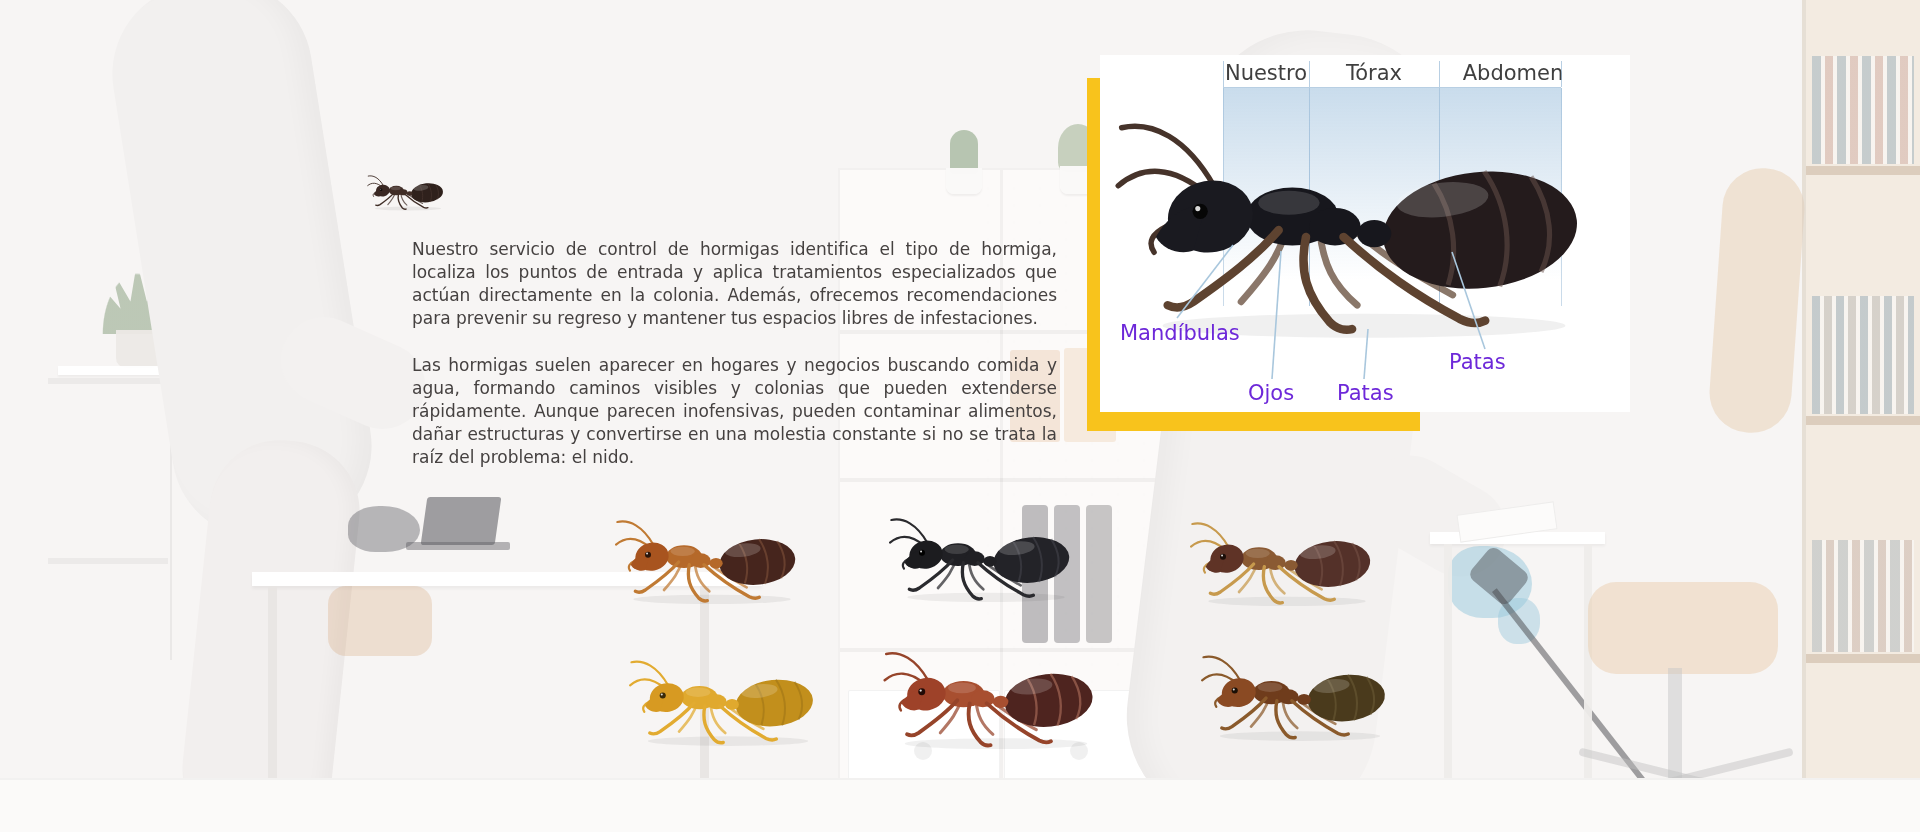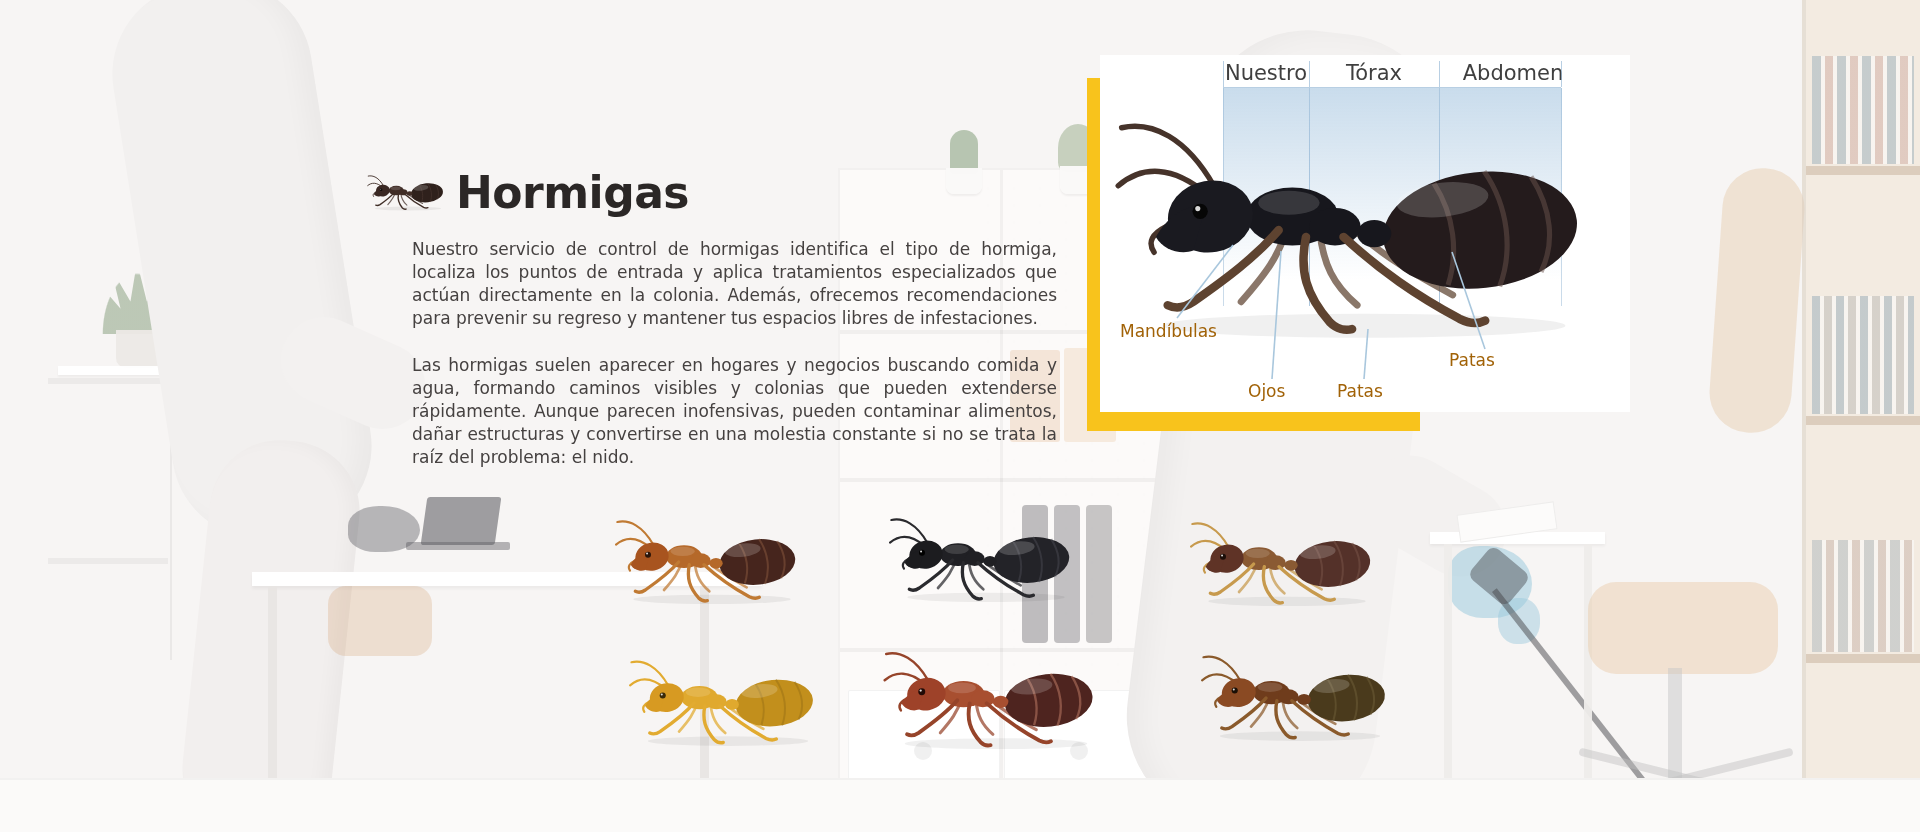--- a/index.html
+++ b/index.html
@@ -21,21 +21,21 @@
   .panel *{position:absolute;}
   .collbl{top:2px;height:28px;display:flex;align-items:flex-end;justify-content:center;
           font-size:21px;color:#3f3f3f;white-space:nowrap;}
   .tick{top:6px;width:1px;height:26px;background:rgba(137,175,208,.6);}
   .hair{left:123px;top:32px;width:338px;height:1px;background:rgba(137,175,208,.6);}
   .band{top:33px;height:218px;border-left:1px solid rgba(137,175,208,.45);
         border-right:1px solid rgba(137,175,208,.45);
         background:linear-gradient(180deg,var(--tint,#C9DCEC) 0%,rgba(255,255,255,0) 88%);}
   .big-ant{left:6px;top:42px;width:516px;height:256px;}
   .leaders{left:0;top:0;width:530px;height:357px;pointer-events:none;}
-  .plabel{font-size:17px;color:#a16207;white-space:nowrap;}
+  .plabel{font-size:21px;color:#6d28d9;white-space:nowrap;}
   
   .species{position:absolute;z-index:2;}
   .species svg{width:100%;height:100%;}
 </style>
 </head>
 <body>
 
 <div class="stage">
 
   <div class="bg">
@@ -133,21 +133,20 @@
             <path d="M28,82 C36,68 48,62 57,65 L50,90 C42,93 32,89 28,82 Z" fill="#3a2823"></path>
             <circle cx="54" cy="67" r="4.5" fill="#120d0b"></circle>
             <circle cx="52.6" cy="65.4" r="1.5" fill="#ffffff" opacity="0.85"></circle>
             <g fill="none" stroke="#3f2d26" stroke-width="5" stroke-linecap="round">
               <path d="M100,78 C86,94 70,106 50,120 C44,124 39,124 35,122"></path>
               <path d="M116,82 C112,102 116,116 130,132 C134,136 139,137 143,136"></path>
               <path d="M138,82 C160,102 180,116 206,130 C212,133 217,133 221,131"></path>
             </g>
           </svg>
         </span>
-      <h1 class="title">Hormigas</h1>
     </div>
     <div class="paras">
       <p>Nuestro servicio de control de hormigas identifica el tipo de hormiga, localiza los puntos de entrada y aplica tratamientos especializados que actúan directamente en la colonia. Además, ofrecemos recomendaciones para prevenir su regreso y mantener tus espacios libres de infestaciones.</p>
       <p>Las hormigas suelen aparecer en hogares y negocios buscando comida y agua, formando caminos visibles y colonias que pueden extenderse rápidamente. Aunque parecen inofensivas, pueden contaminar alimentos, dañar estructuras y convertirse en una molestia constante si no se trata la raíz del problema: el nido.</p>
     </div>
   </section>
 
   <i class="s accent" style="left:1087px;top:78px;width:14px;height:352px;"></i>
   <i class="s accent" style="left:1087px;top:412px;width:333px;height:19px;"></i>
 

